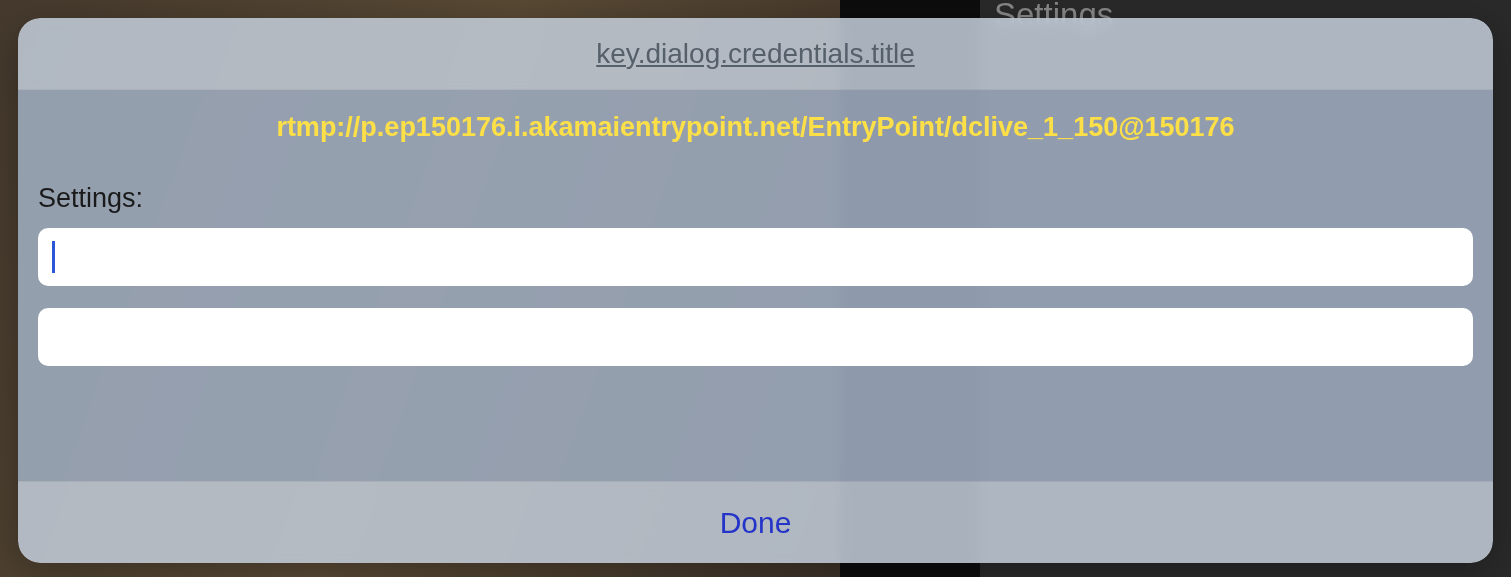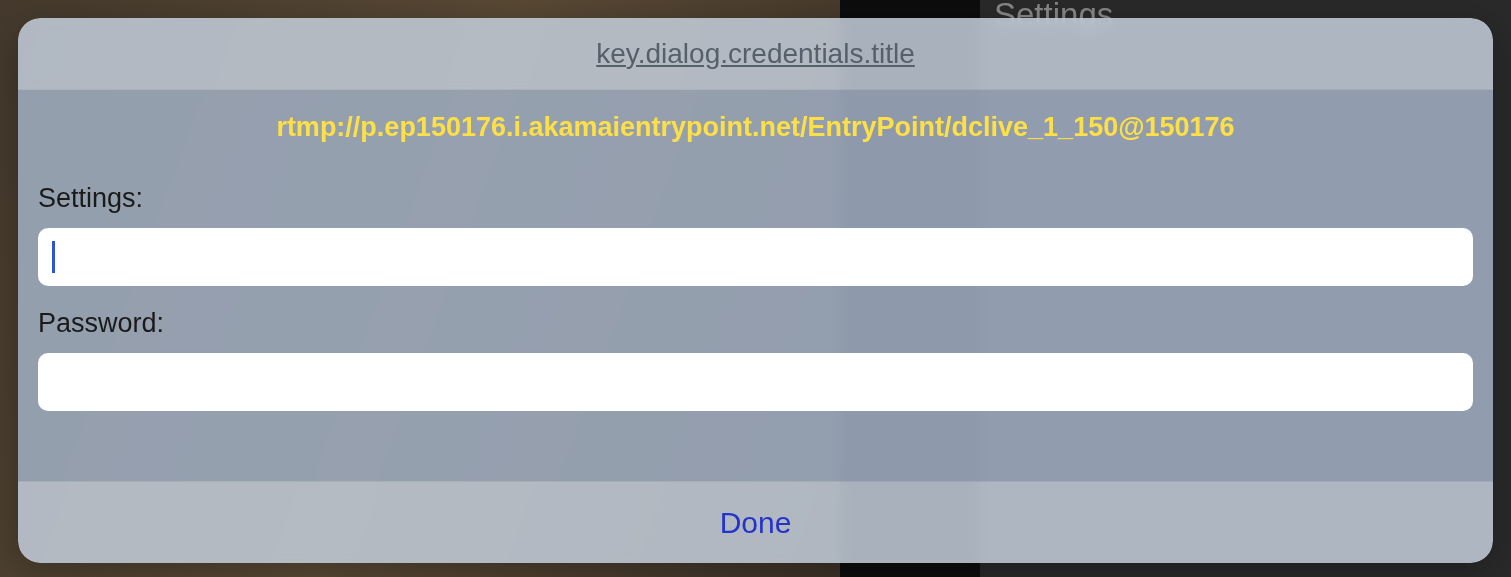--- a/index.html
+++ b/index.html
@@ -140,19 +140,18 @@
   </div>
   <div class="dialog-body">
     <div class="url-text">rtmp://p.ep150176.i.akamaientrypoint.net/EntryPoint/dclive_1_150@150176</div>
 
     <div class="field-label">Settings:</div>
     <div class="input-wrap">
       <input type="text" class="text-input username-input" value="" style="">
       <div class="cursor" style="left:14px; top:13px;"></div>
     </div>
 
-    <div class="field-label">Password:</div>
     <input type="password" class="text-input" value="" style="">
   </div>
   <div class="dialog-footer">
     <button class="done-button">Done</button>
   </div>
 </div>
 
 </body></html>

